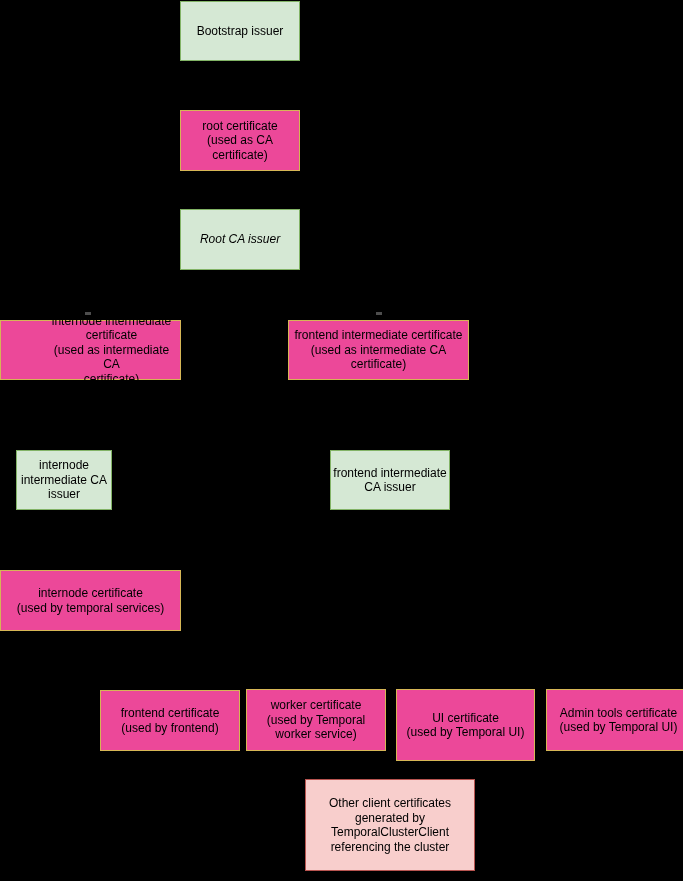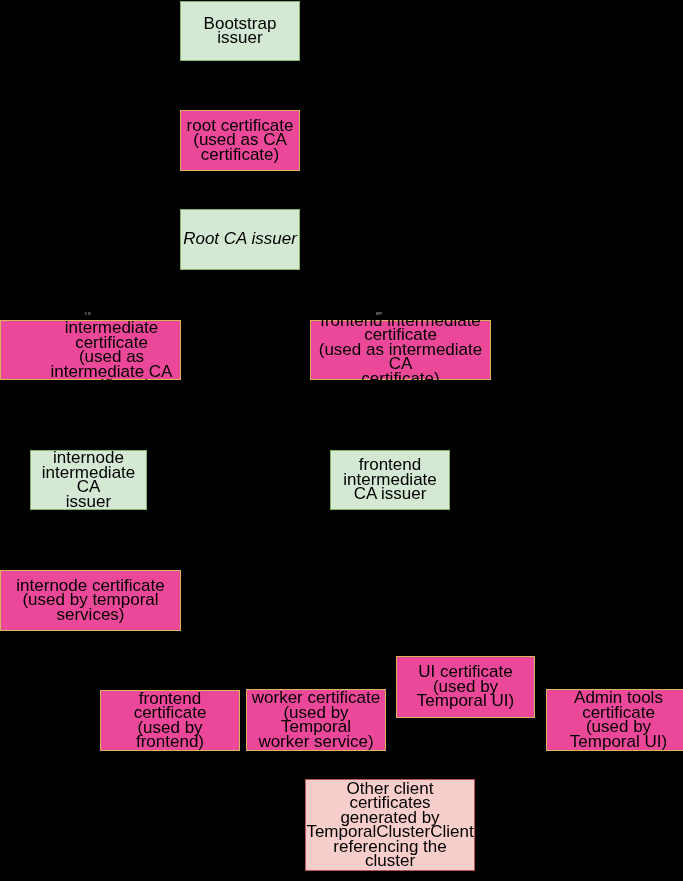--- a/index.html
+++ b/index.html
@@ -16,42 +16,42 @@
     overflow: hidden;
   }
   .node {
     position: absolute;
     box-sizing: border-box;
     border: 1px solid #000;
     display: flex;
     align-items: center;
     justify-content: center;
     text-align: center;
-    font-size: 17px;
+    font-size: 12px;
     line-height: 14.5px;
     color: #000000;
     white-space: pre-line;
     padding: 2px;
   }
   .issuer      { background: #d5e8d4; border-color: #82b366; }
   .certificate { background: #ec4899; border-color: #d6b656; }
   .client      { background: #f8cecc; border-color: #b85450; }
 
   
   #n-bootstrap-issuer                  { left: 180px; top: 1px;   width: 120px; height: 60px; }
   #n-root-certificate                  { left: 180px; top: 110px; width: 120px; height: 61px; }
   #n-root-ca-issuer                    { left: 180px; top: 209px; width: 120px; height: 61px; font-style: italic; }
   #n-internode-intermediate-certificate{ left: 0px;   top: 320px; width: 181px; height: 60px; padding-left: 44px; }
-  #n-frontend-intermediate-certificate { left: 310px; top: 320px; width: 181px; height: 60px; }
-  #n-internode-intermediate-ca-issuer  { left: 30px;  top: 450px; width: 117px; height: 60px; }
+  #n-frontend-intermediate-certificate { left: 288px; top: 320px; width: 181px; height: 60px; }
+  #n-internode-intermediate-ca-issuer  { left: 16px;  top: 450px; width: 96px; height: 60px; }
   #n-frontend-intermediate-ca-issuer   { left: 330px; top: 450px; width: 120px; height: 60px; }
   #n-internode-certificate             { left: 0px;   top: 570px; width: 181px; height: 61px; }
   #n-frontend-certificate              { left: 100px; top: 690px; width: 140px; height: 61px; }
   #n-worker-certificate                { left: 246px; top: 689px; width: 140px; height: 62px; }
-  #n-ui-certificate                    { left: 396px; top: 656px; width: 139px; height: 62px; }
+  #n-ui-certificate                    { left: 396px; top: 689px; width: 139px; height: 72px; }
   #n-admin-tools-certificate           { left: 546px; top: 689px; width: 145px; height: 62px; }
   #n-other-client-certificates         { left: 305px; top: 779px; width: 170px; height: 92px; }
 
   
   .arrow-tick {
     position: absolute;
     width: 6px; height: 3px;
     background: #4d4d4d;
   }
   #tick-internode { left: 85px;  top: 312px; }

